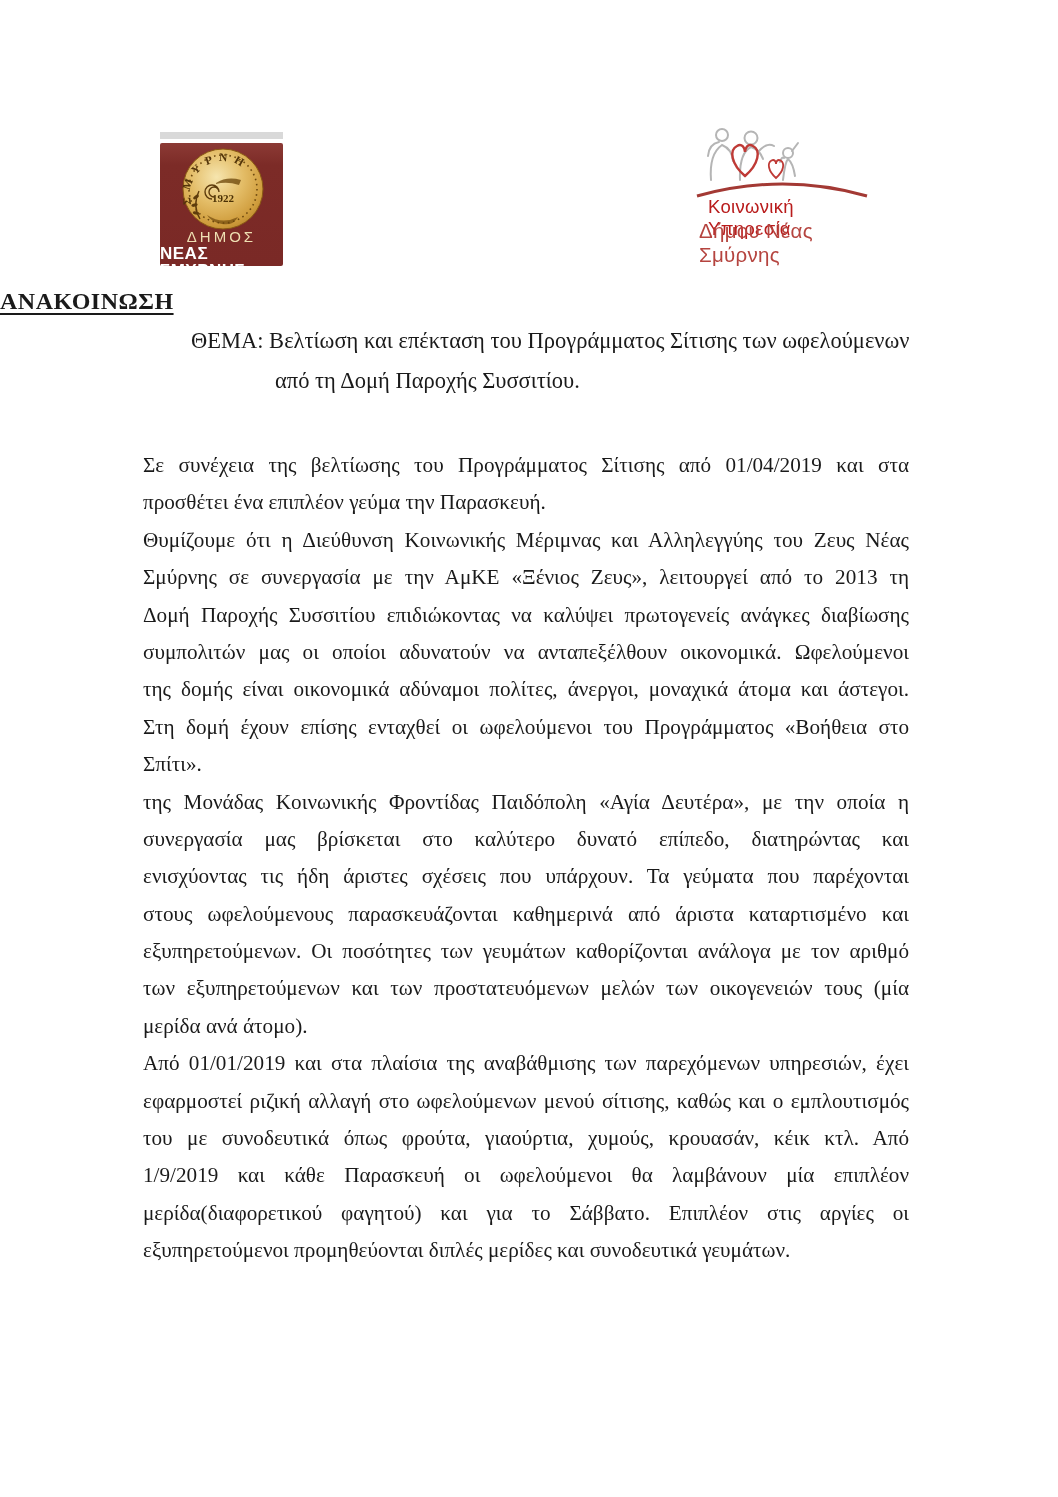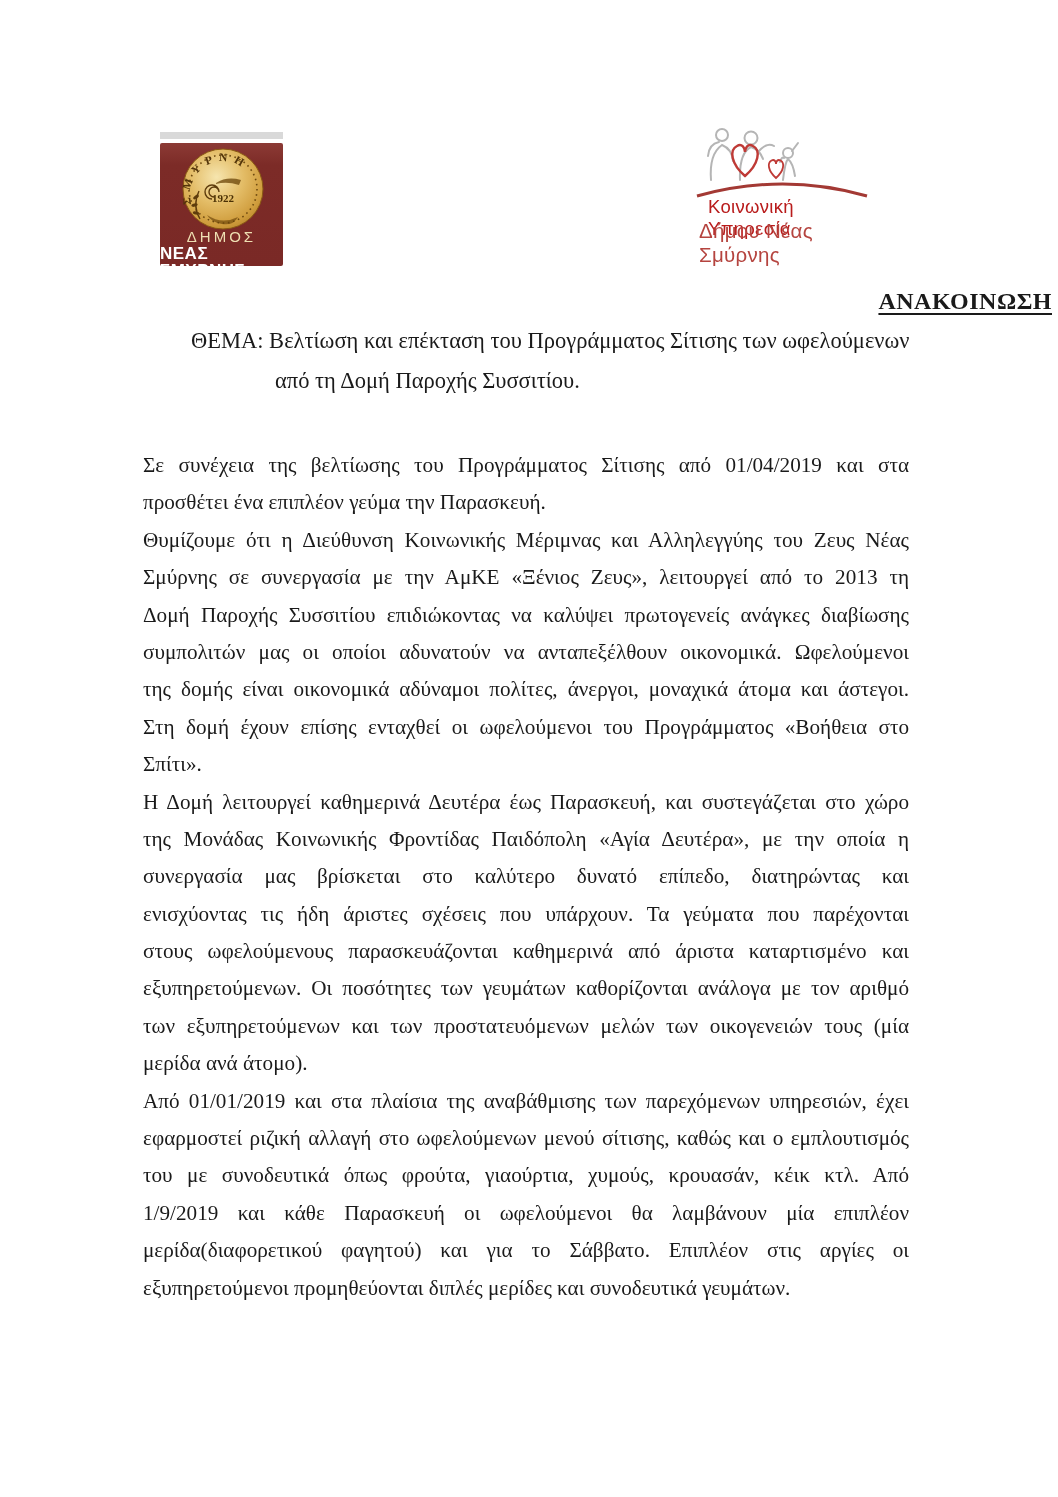--- a/index.html
+++ b/index.html
@@ -50,21 +50,21 @@
     font-size:18.5px;line-height:22px;letter-spacing:.3px;
   }
   .logo-right .sl-line2{
     position:absolute;left:4px;top:93px;
     font-size:20.5px;line-height:24px;letter-spacing:.3px;
   }
 
   
   .title{
     position:absolute;left:0;top:288px;width:1052px;
-    text-align:right;
+    text-align:left;
   }
   .title span{
     font-size:24px;font-weight:bold;letter-spacing:.5px;
     text-decoration:underline;
     text-decoration-thickness:2px;
     text-underline-offset:4px;
   }
   .subject{
     position:absolute;left:143px;top:321px;width:768px;
     font-size:22.5px;font-weight:normal;margin-left:48px;
@@ -165,21 +165,20 @@
   <div class="docbody" id="doc-body">
       <div class="bodyline">Σε συνέχεια της βελτίωσης του Προγράμματος Σίτισης από 01/04/2019 και στα</div>
       <div class="bodyline last">προσθέτει ένα επιπλέον γεύμα την Παρασκευή.</div>
       <div class="bodyline">Θυμίζουμε ότι η Διεύθυνση Κοινωνικής Μέριμνας και Αλληλεγγύης του Ζευς Νέας</div>
       <div class="bodyline">Σμύρνης σε συνεργασία με την ΑμΚΕ «Ξένιος Ζευς», λειτουργεί από το 2013 τη</div>
       <div class="bodyline">Δομή Παροχής Συσσιτίου επιδιώκοντας να καλύψει πρωτογενείς ανάγκες διαβίωσης</div>
       <div class="bodyline">συμπολιτών μας οι οποίοι αδυνατούν να ανταπεξέλθουν οικονομικά. Ωφελούμενοι</div>
       <div class="bodyline">της δομής είναι οικονομικά αδύναμοι πολίτες, άνεργοι, μοναχικά άτομα και άστεγοι.</div>
       <div class="bodyline">Στη δομή έχουν επίσης ενταχθεί οι ωφελούμενοι του Προγράμματος «Βοήθεια στο</div>
       <div class="bodyline last">Σπίτι».</div>
-      <div class="bodyline">Η Δομή λειτουργεί καθημερινά Δευτέρα έως Παρασκευή, και συστεγάζεται στο χώρο</div>
       <div class="bodyline">της Μονάδας Κοινωνικής Φροντίδας Παιδόπολη «Αγία Δευτέρα», με την οποία η</div>
       <div class="bodyline">συνεργασία μας βρίσκεται στο καλύτερο δυνατό επίπεδο, διατηρώντας και</div>
       <div class="bodyline">ενισχύοντας τις ήδη άριστες σχέσεις που υπάρχουν. Τα γεύματα που παρέχονται</div>
       <div class="bodyline">στους ωφελούμενους παρασκευάζονται καθημερινά από άριστα καταρτισμένο και</div>
       <div class="bodyline">εξυπηρετούμενων. Οι ποσότητες των γευμάτων καθορίζονται ανάλογα με τον αριθμό</div>
       <div class="bodyline">των εξυπηρετούμενων και των προστατευόμενων μελών των οικογενειών τους (μία</div>
       <div class="bodyline last">μερίδα ανά άτομο).</div>
       <div class="bodyline">Από 01/01/2019 και στα πλαίσια της αναβάθμισης των παρεχόμενων υπηρεσιών, έχει</div>
       <div class="bodyline">εφαρμοστεί ριζική αλλαγή στο ωφελούμενων μενού σίτισης, καθώς και ο εμπλουτισμός</div>
       <div class="bodyline">του με συνοδευτικά όπως φρούτα, γιαούρτια, χυμούς, κρουασάν, κέικ κτλ. Από</div>

